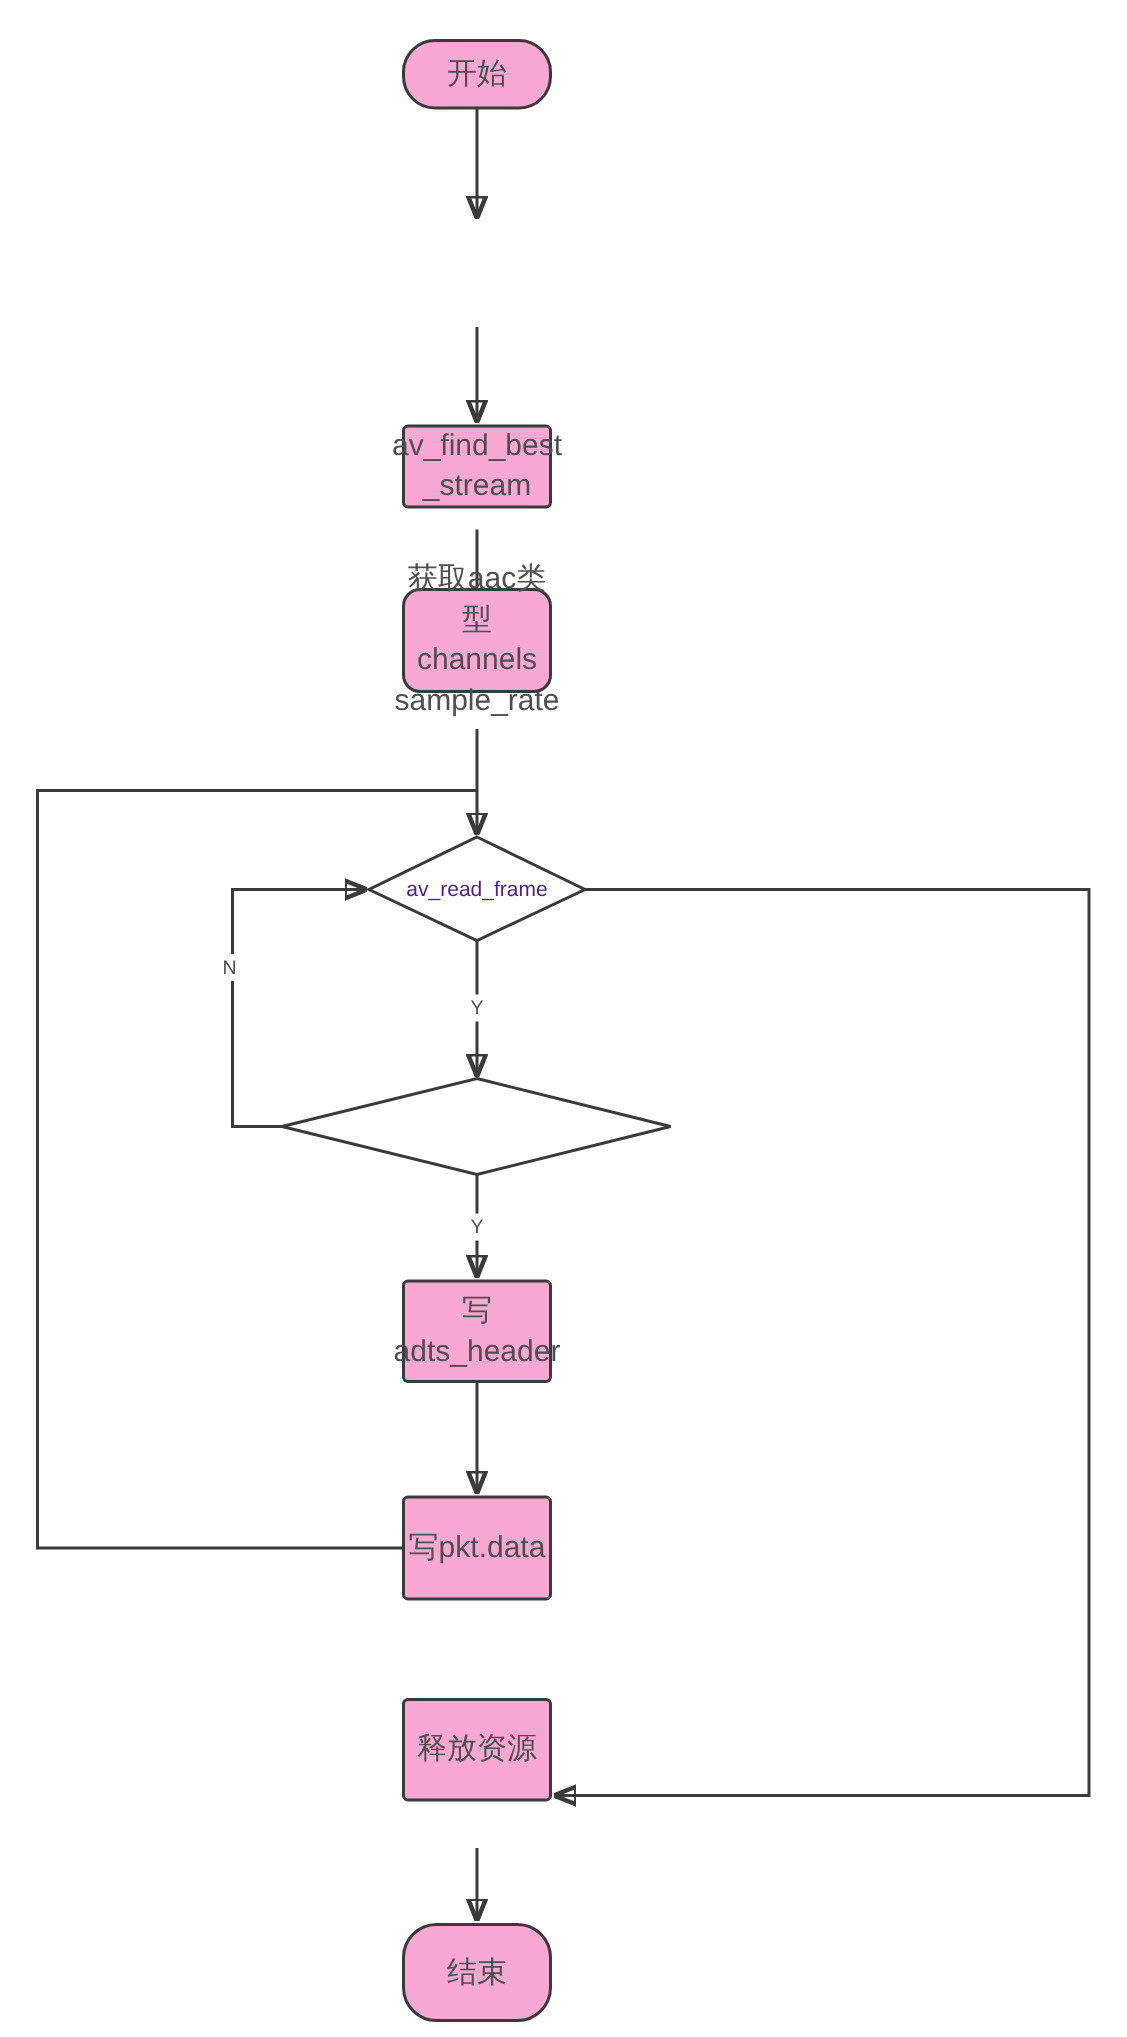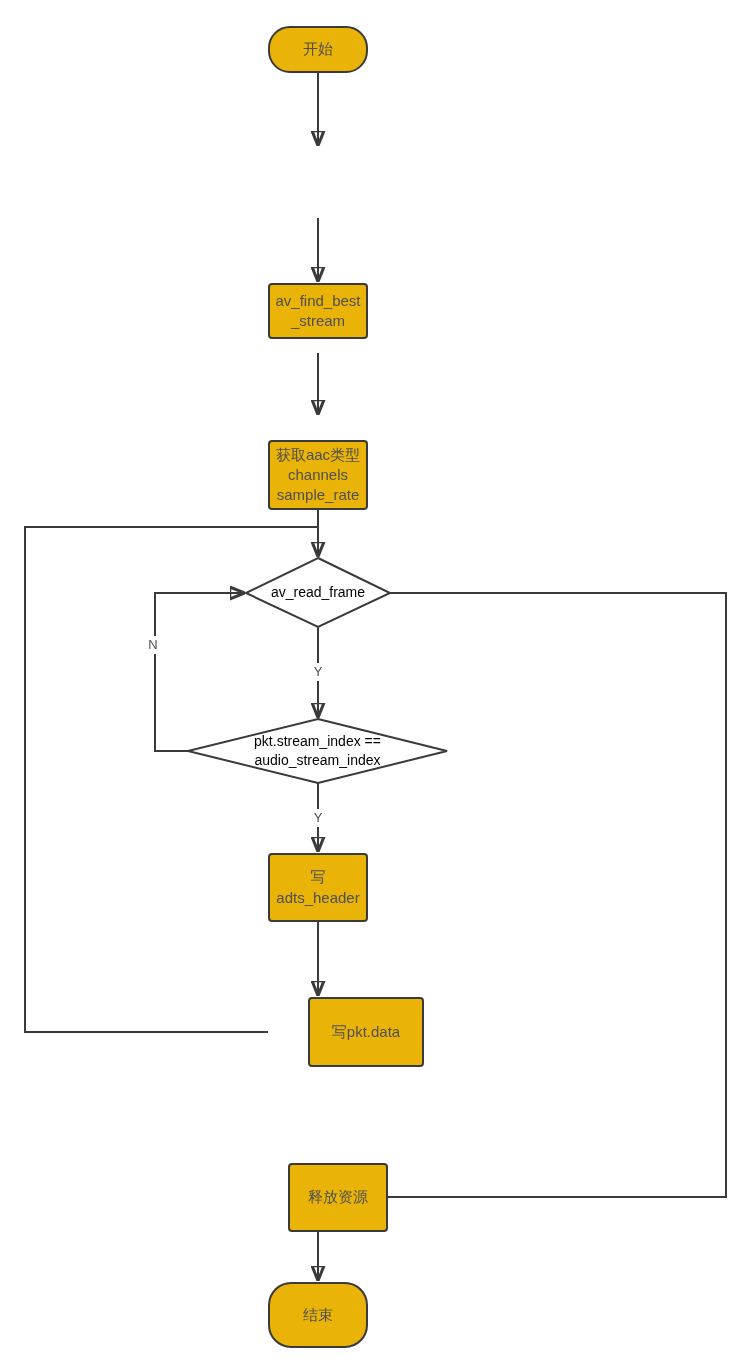--- a/index.html
+++ b/index.html
@@ -29,42 +29,42 @@
   }
   .edge-layer polygon.shape {
     fill: #ffffff;
     stroke: #3a3a3a;
     stroke-width: 2;
     stroke-linejoin: miter;
   }
   .node {
     position: absolute;
     box-sizing: border-box;
-    background: #eab308;
+    background: #f9a8d4;
     border: 2px solid #3a3a3a;
     border-radius: 4px;
     display: flex;
     align-items: center;
     justify-content: center;
     text-align: center;
     color: #4f4f4f;
-    font-size: 15px;
+    font-size: 20px;
     line-height: 1.35;
     white-space: pre-line;
   }
   .node.terminator {
     border-radius: 22px;
   }
   .diamond-label {
     position: absolute;
     display: flex;
     align-items: center;
     justify-content: center;
     text-align: center;
-    color: #000000;
+    color: #4c1d95;
     font-size: 14px;
     line-height: 1.35;
     white-space: pre-line;
     background: transparent;
   }
   .edge-label {
     position: absolute;
     width: 18px;
     height: 18px;
     line-height: 18px;
@@ -101,35 +101,33 @@
     <polygon class="shape" points="318,558 390,593 318,627 246,593"></polygon>
     <polygon class="shape" points="318,719 447,751 318,783 188,751"></polygon>
   </svg>
 
   <div class="node terminator" style="left:268px; top:26px; width:100px; height:47px;">开始</div>
 
 
   <div class="node" style="left:268px; top:283px; width:100px; height:56px;">av_find_best
 _stream</div>
 
-  <div class="node" style="left:268px; top:440px; width:100px; height:70px;">获取aac类型
+  <div class="node" style="left:268px; top:392px; width:100px; height:70px;border-radius:12px;">获取aac类型
 channels
 sample_rate</div>
 
   <div class="diamond-label" style="left:246px; top:558px; width:144px; height:69px;">av_read_frame</div>
 
-  <div class="diamond-label" style="left:188px; top:719px; width:259px; height:64px;">pkt.stream_index ==
-audio_stream_index</div>
 
   <div class="node" style="left:268px; top:853px; width:100px; height:69px;">写
 adts_header</div>
 
-  <div class="node" style="left:268px; top:997px; width:116px; height:70px;margin-left:40px;">写pkt.data</div>
+  <div class="node" style="left:268px; top:997px; width:100px; height:70px;">写pkt.data</div>
 
-  <div class="node" style="left:268px; top:1163px; width:100px; height:69px;margin-left:20px;">释放资源</div>
+  <div class="node" style="left:268px; top:1132px; width:100px; height:69px;">释放资源</div>
 
   <div class="node terminator" style="left:268px; top:1282px; width:100px; height:66px; border-radius:23px;">结束</div>
 
   <div class="edge-label" style="left:309px; top:663px;">Y</div>
 
   <div class="edge-label" style="left:309px; top:809px;">Y</div>
 
   <div class="edge-label" style="left:144px; top:636px;">N</div>
 
 </div>

